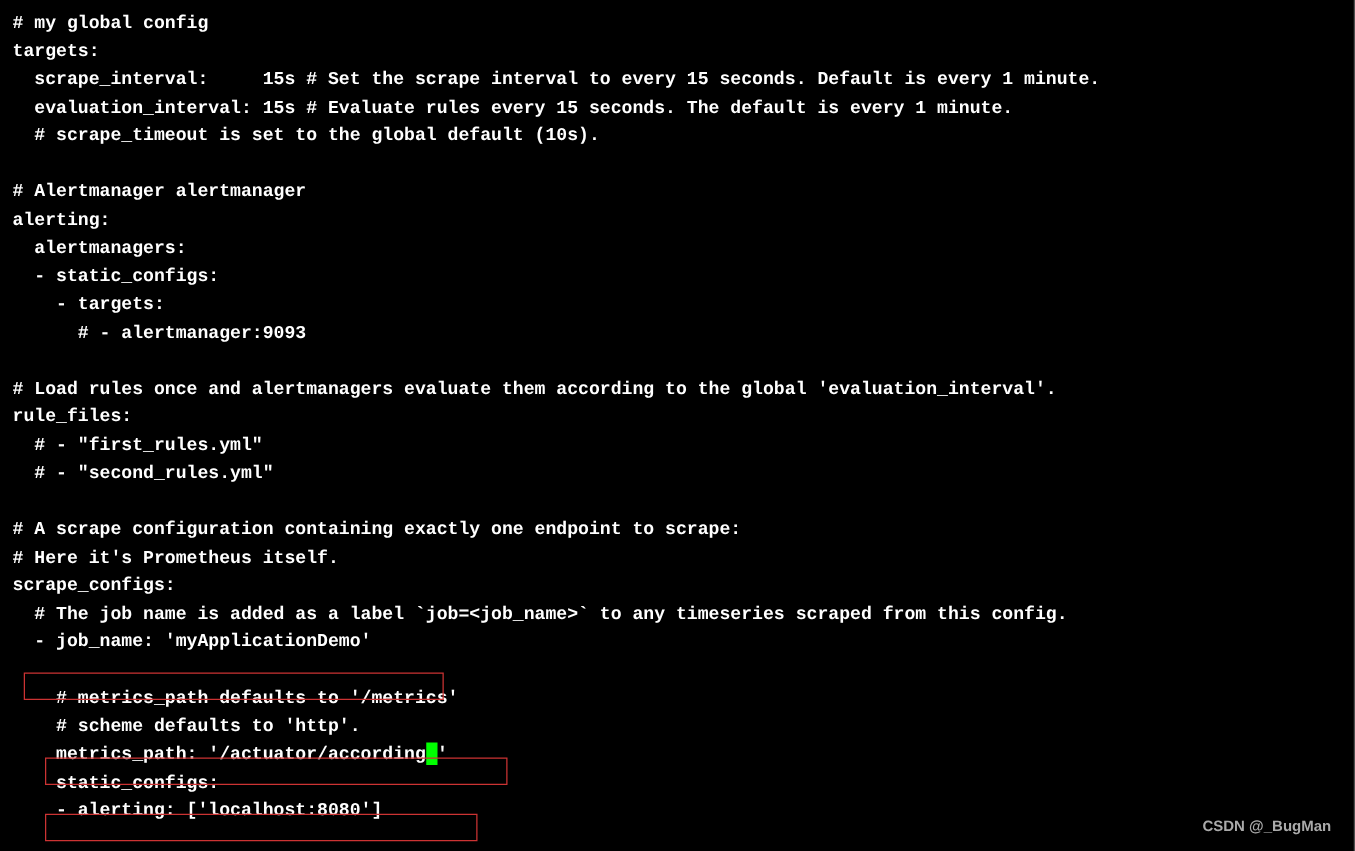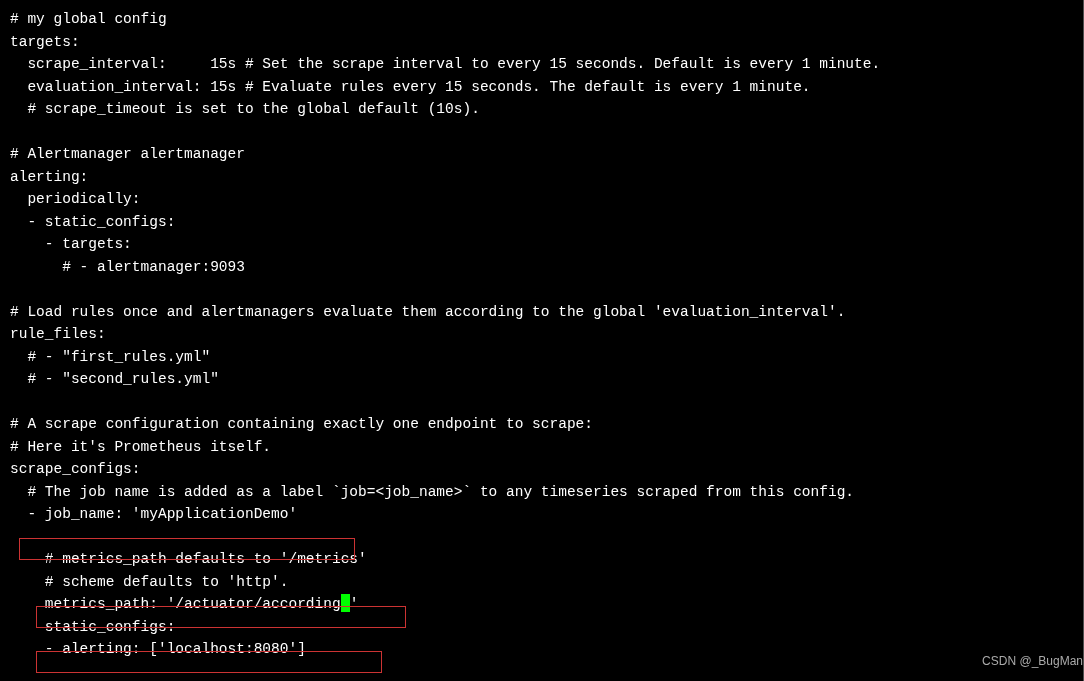--- a/index.html
+++ b/index.html
@@ -1,18 +1,19 @@
 <!DOCTYPE html>
 <html><head>
   <meta charset="utf-8">
   <style>
     * {
       margin: 0;
       padding: 0;
       box-sizing: border-box;
+      font-weight: bold;
     }
     body {
       background: #000000;
       color: #ffffff;
       font-family: 'Consolas', 'Monaco', 'Courier New', monospace;
       font-size: 14.5px;
       line-height: 1.55;
       width: 1084px;
       height: 681px;
       padding: 8px 10px;
@@ -50,38 +51,38 @@
     .cursor-block {
       background: #00ff00;
       display: inline-block;
       width: 9px;
       height: 18px;
       vertical-align: text-bottom;
     }
     .watermark {
       position: absolute;
       bottom: 10px;
-      right: 0;
+      right: 18px;
       color: #aaaaaa;
       font-family: Arial, sans-serif;
       font-size: 12px;
     }
   </style>
 </head>
 <body>
 
 <div class="line"># my global config</div>
 <div class="line">targets:</div>
 <div class="line">  scrape_interval:     15s # Set the scrape interval to every 15 seconds. Default is every 1 minute.</div>
 <div class="line">  evaluation_interval: 15s # Evaluate rules every 15 seconds. The default is every 1 minute.</div>
 <div class="line">  # scrape_timeout is set to the global default (10s).</div>
 <div class="line"></div>
 <div class="line"># Alertmanager alertmanager</div>
 <div class="line">alerting:</div>
-<div class="line">  periodically:</div>
+<div class="line">  alertmanagers:</div>
 <div class="line">  - static_configs:</div>
 <div class="line">    - targets:</div>
 <div class="line">      # - alertmanager:9093</div>
 <div class="line"></div>
 <div class="line"># Load rules once and alertmanagers evaluate them according to the global 'evaluation_interval'.</div>
 <div class="line">rule_files:</div>
 <div class="line">  # - "first_rules.yml"</div>
 <div class="line">  # - "second_rules.yml"</div>
 <div class="line"></div>
 <div class="line"># A scrape configuration containing exactly one endpoint to scrape:</div>

